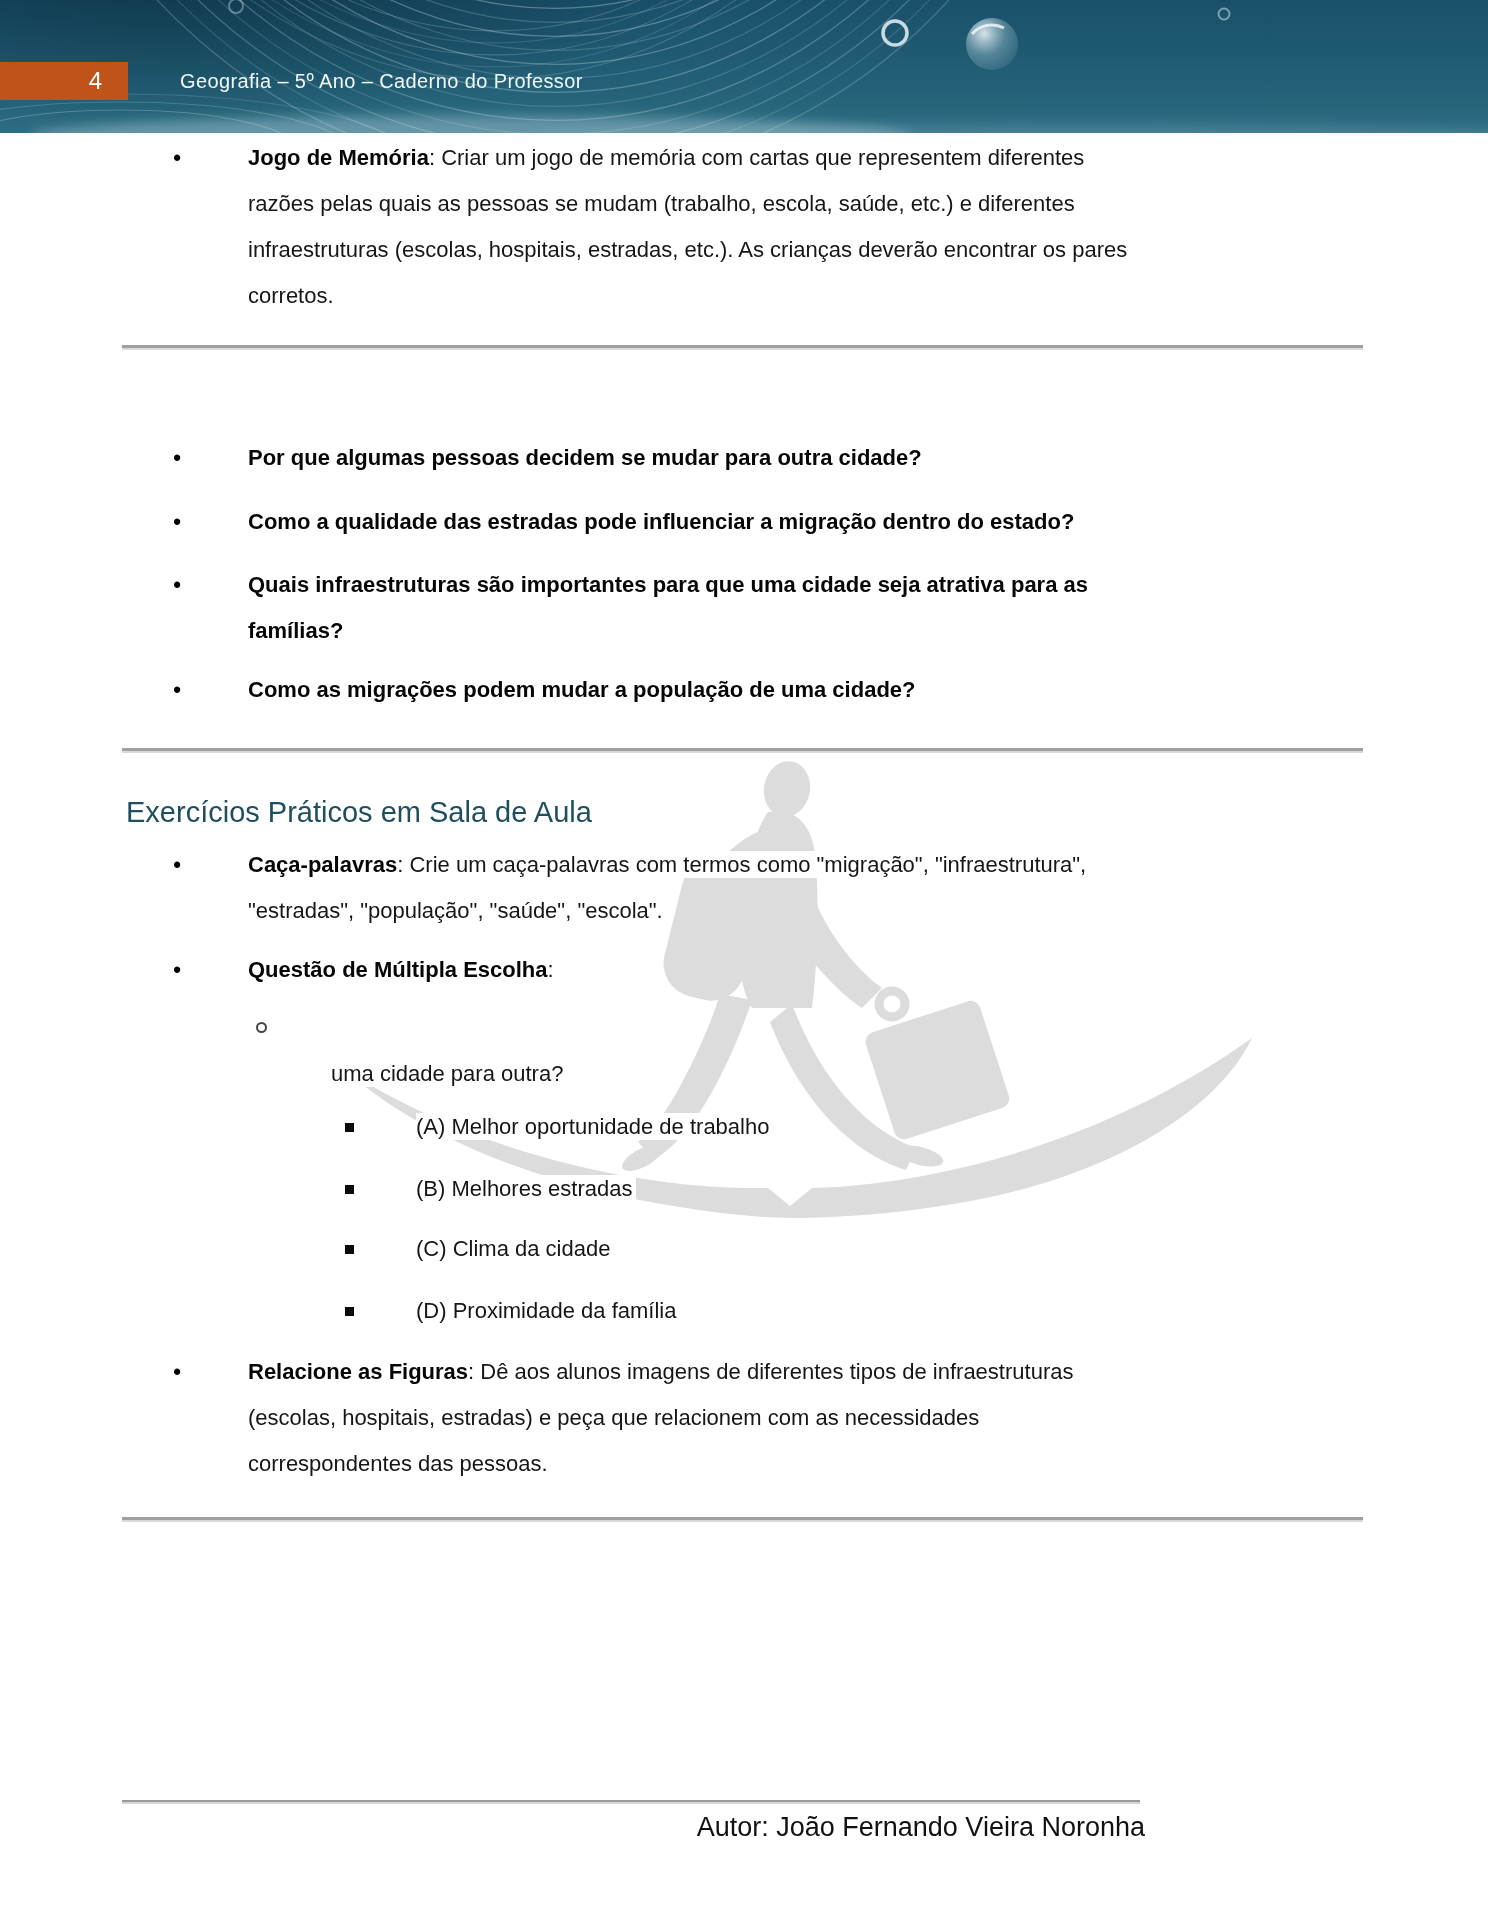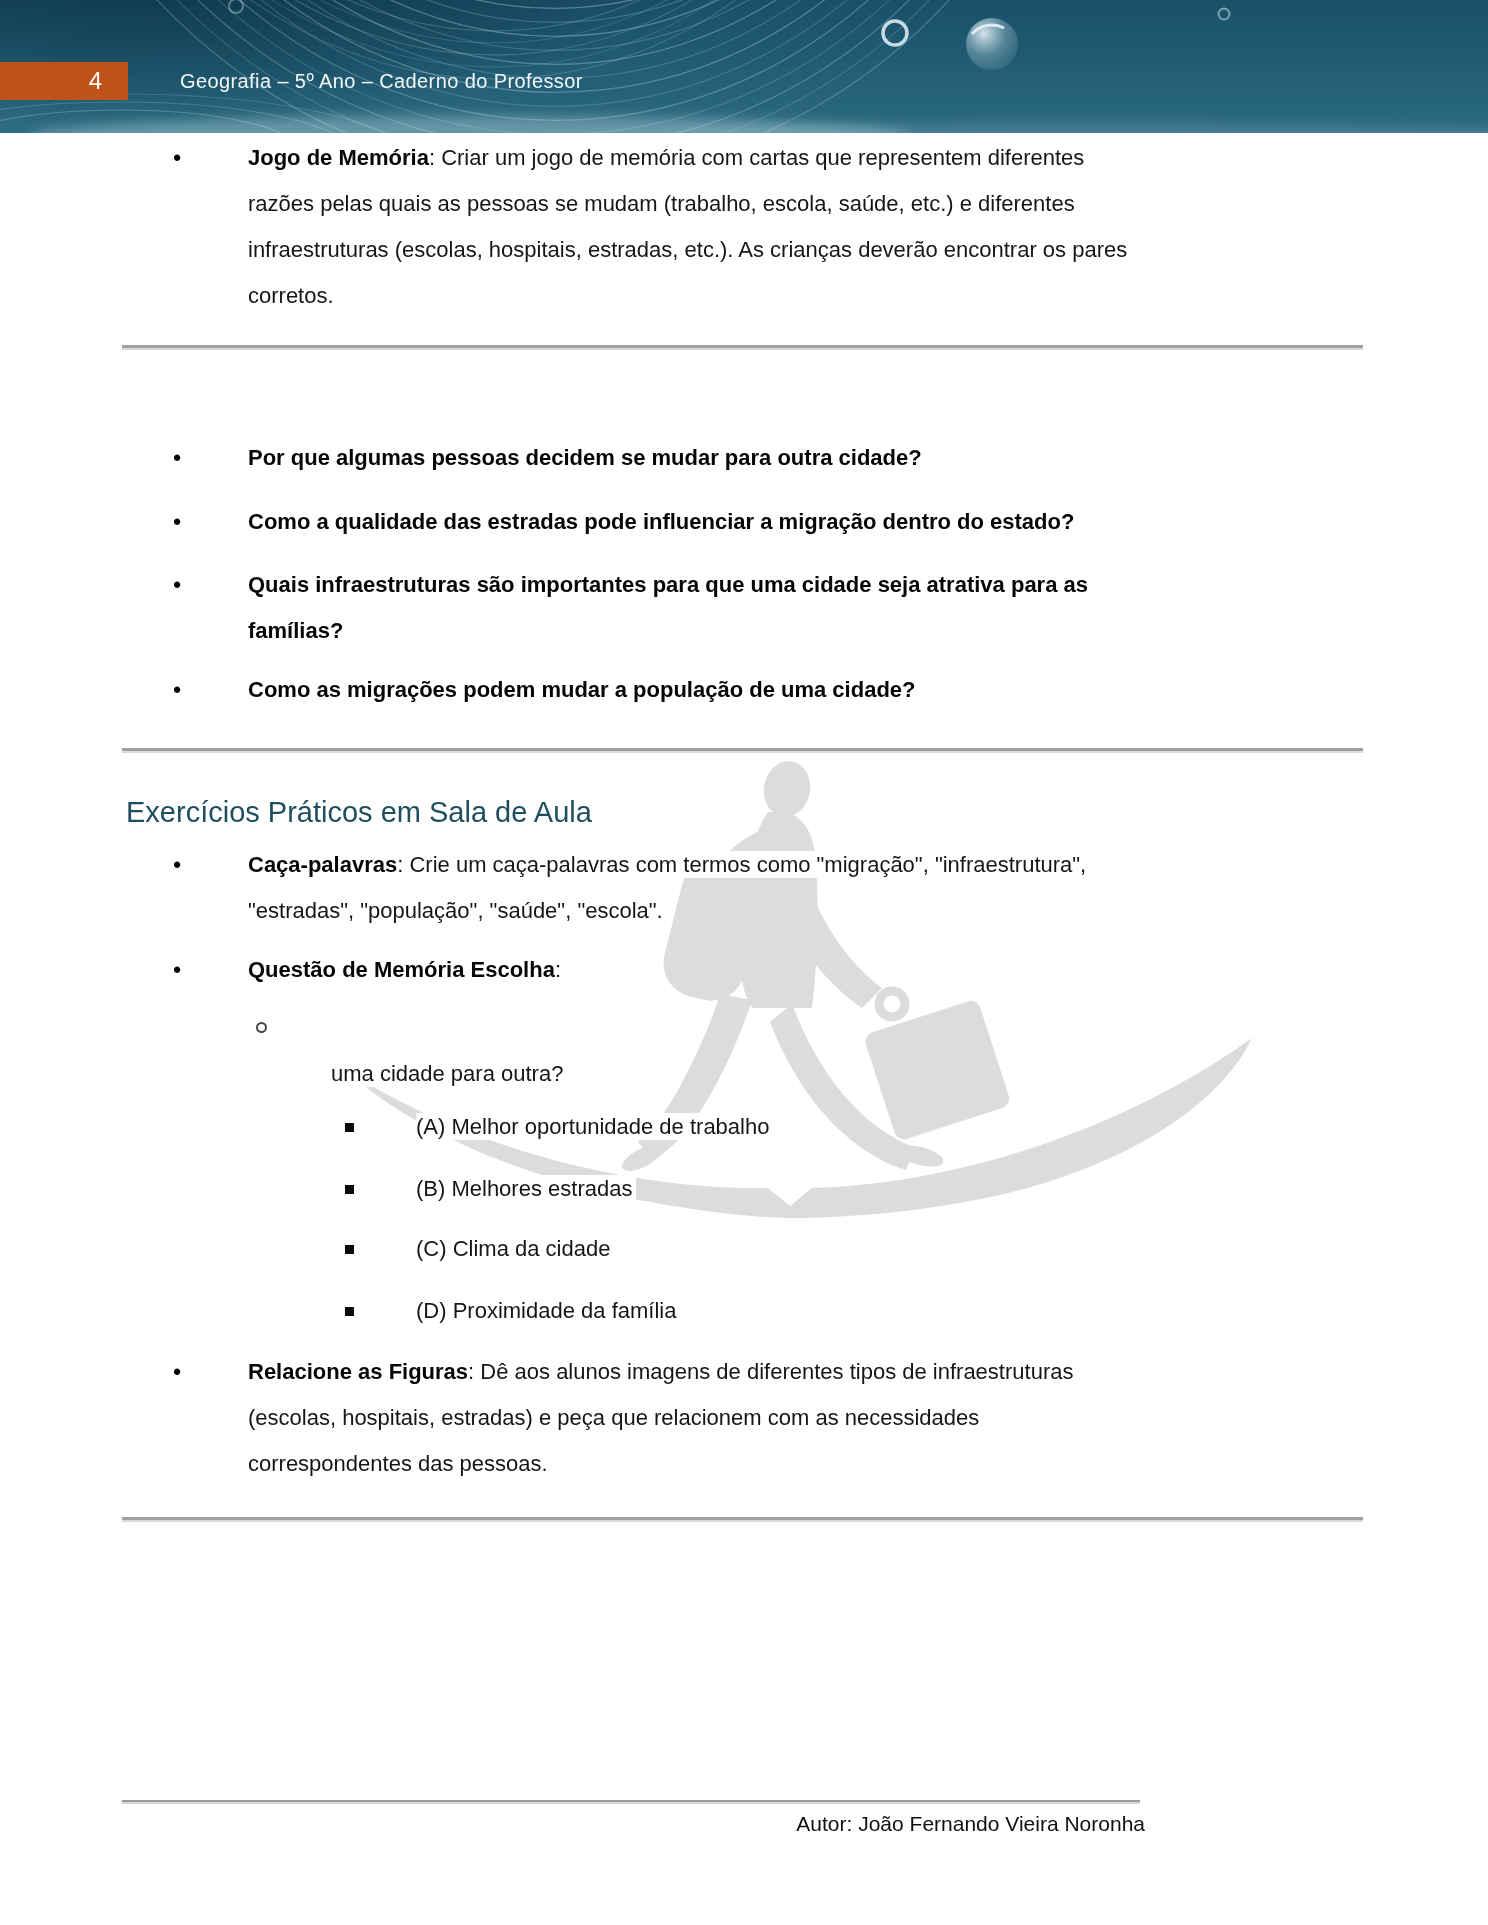--- a/index.html
+++ b/index.html
@@ -39,21 +39,21 @@
   .mk1{position:absolute;left:168px;width:18px;text-align:center;line-height:46px;
        font-size:22px;color:#000;font-weight:700;}
   .mk2{position:absolute;left:256px;width:11px;height:11px;border:2px solid #454545;
        border-radius:50%;box-sizing:border-box;background:transparent;}
   .mk3{position:absolute;left:345px;width:9px;height:9px;background:#0a0a0a;}
 
   .divider{position:absolute;left:122px;width:1241px;height:5px;
     background:linear-gradient(180deg,#a0a0a0 0,#a0a0a0 60%,#dadada 60%,#dadada 100%);}
   .footer-line{position:absolute;left:122px;top:1800px;width:1018px;height:4px;
     background:linear-gradient(180deg,#9a9a9a 0,#9a9a9a 50%,#d6d6d6 50%,#d6d6d6 100%);}
-  .footer-text{position:absolute;top:1812px;right:343px;font-size:21px;color:#111;}
+  .footer-text{position:absolute;top:1812px;right:343px;font-size:27px;color:#111;}
 </style>
 </head>
 <body>
 
 <div class="page">
 
   <header class="hdr">
     <svg class="hdr-art" width="1488" height="133" viewBox="0 0 1488 133">
       <defs>
         <filter id="blur6" x="-50%" y="-50%" width="200%" height="200%">
@@ -194,21 +194,21 @@
   <div class="mk1" style="top:842px">•</div>
   <div class="ln" style="top:842px;left:222px">
     <span class="txt"><b class="lead">Caça-palavras</b><span>: Crie um caça-palavras com termos como "migração", "infraestrutura",</span></span>
   </div>
   <div class="ln" style="top:888px;left:222px">
     <span class="txt">"estradas", "população", "saúde", "escola".</span>
   </div>
 
   <div class="mk1" style="top:947px">•</div>
   <div class="ln" style="top:947px;left:222px">
-    <span class="txt"><b class="lead">Questão de Memória Escolha</b><span>:</span></span>
+    <span class="txt"><b class="lead">Questão de Múltipla Escolha</b><span>:</span></span>
   </div>
 
   <div class="mk2" style="top:1022px"></div>
   <div class="ln" style="top:1051px;left:305px">
     <span class="txt">uma cidade para outra?</span>
   </div>
 
   <div class="mk3" style="top:1123px"></div>
   <div class="ln" style="top:1104px;left:390px">
     <span class="txt">(A) Melhor oportunidade de trabalho</span>

